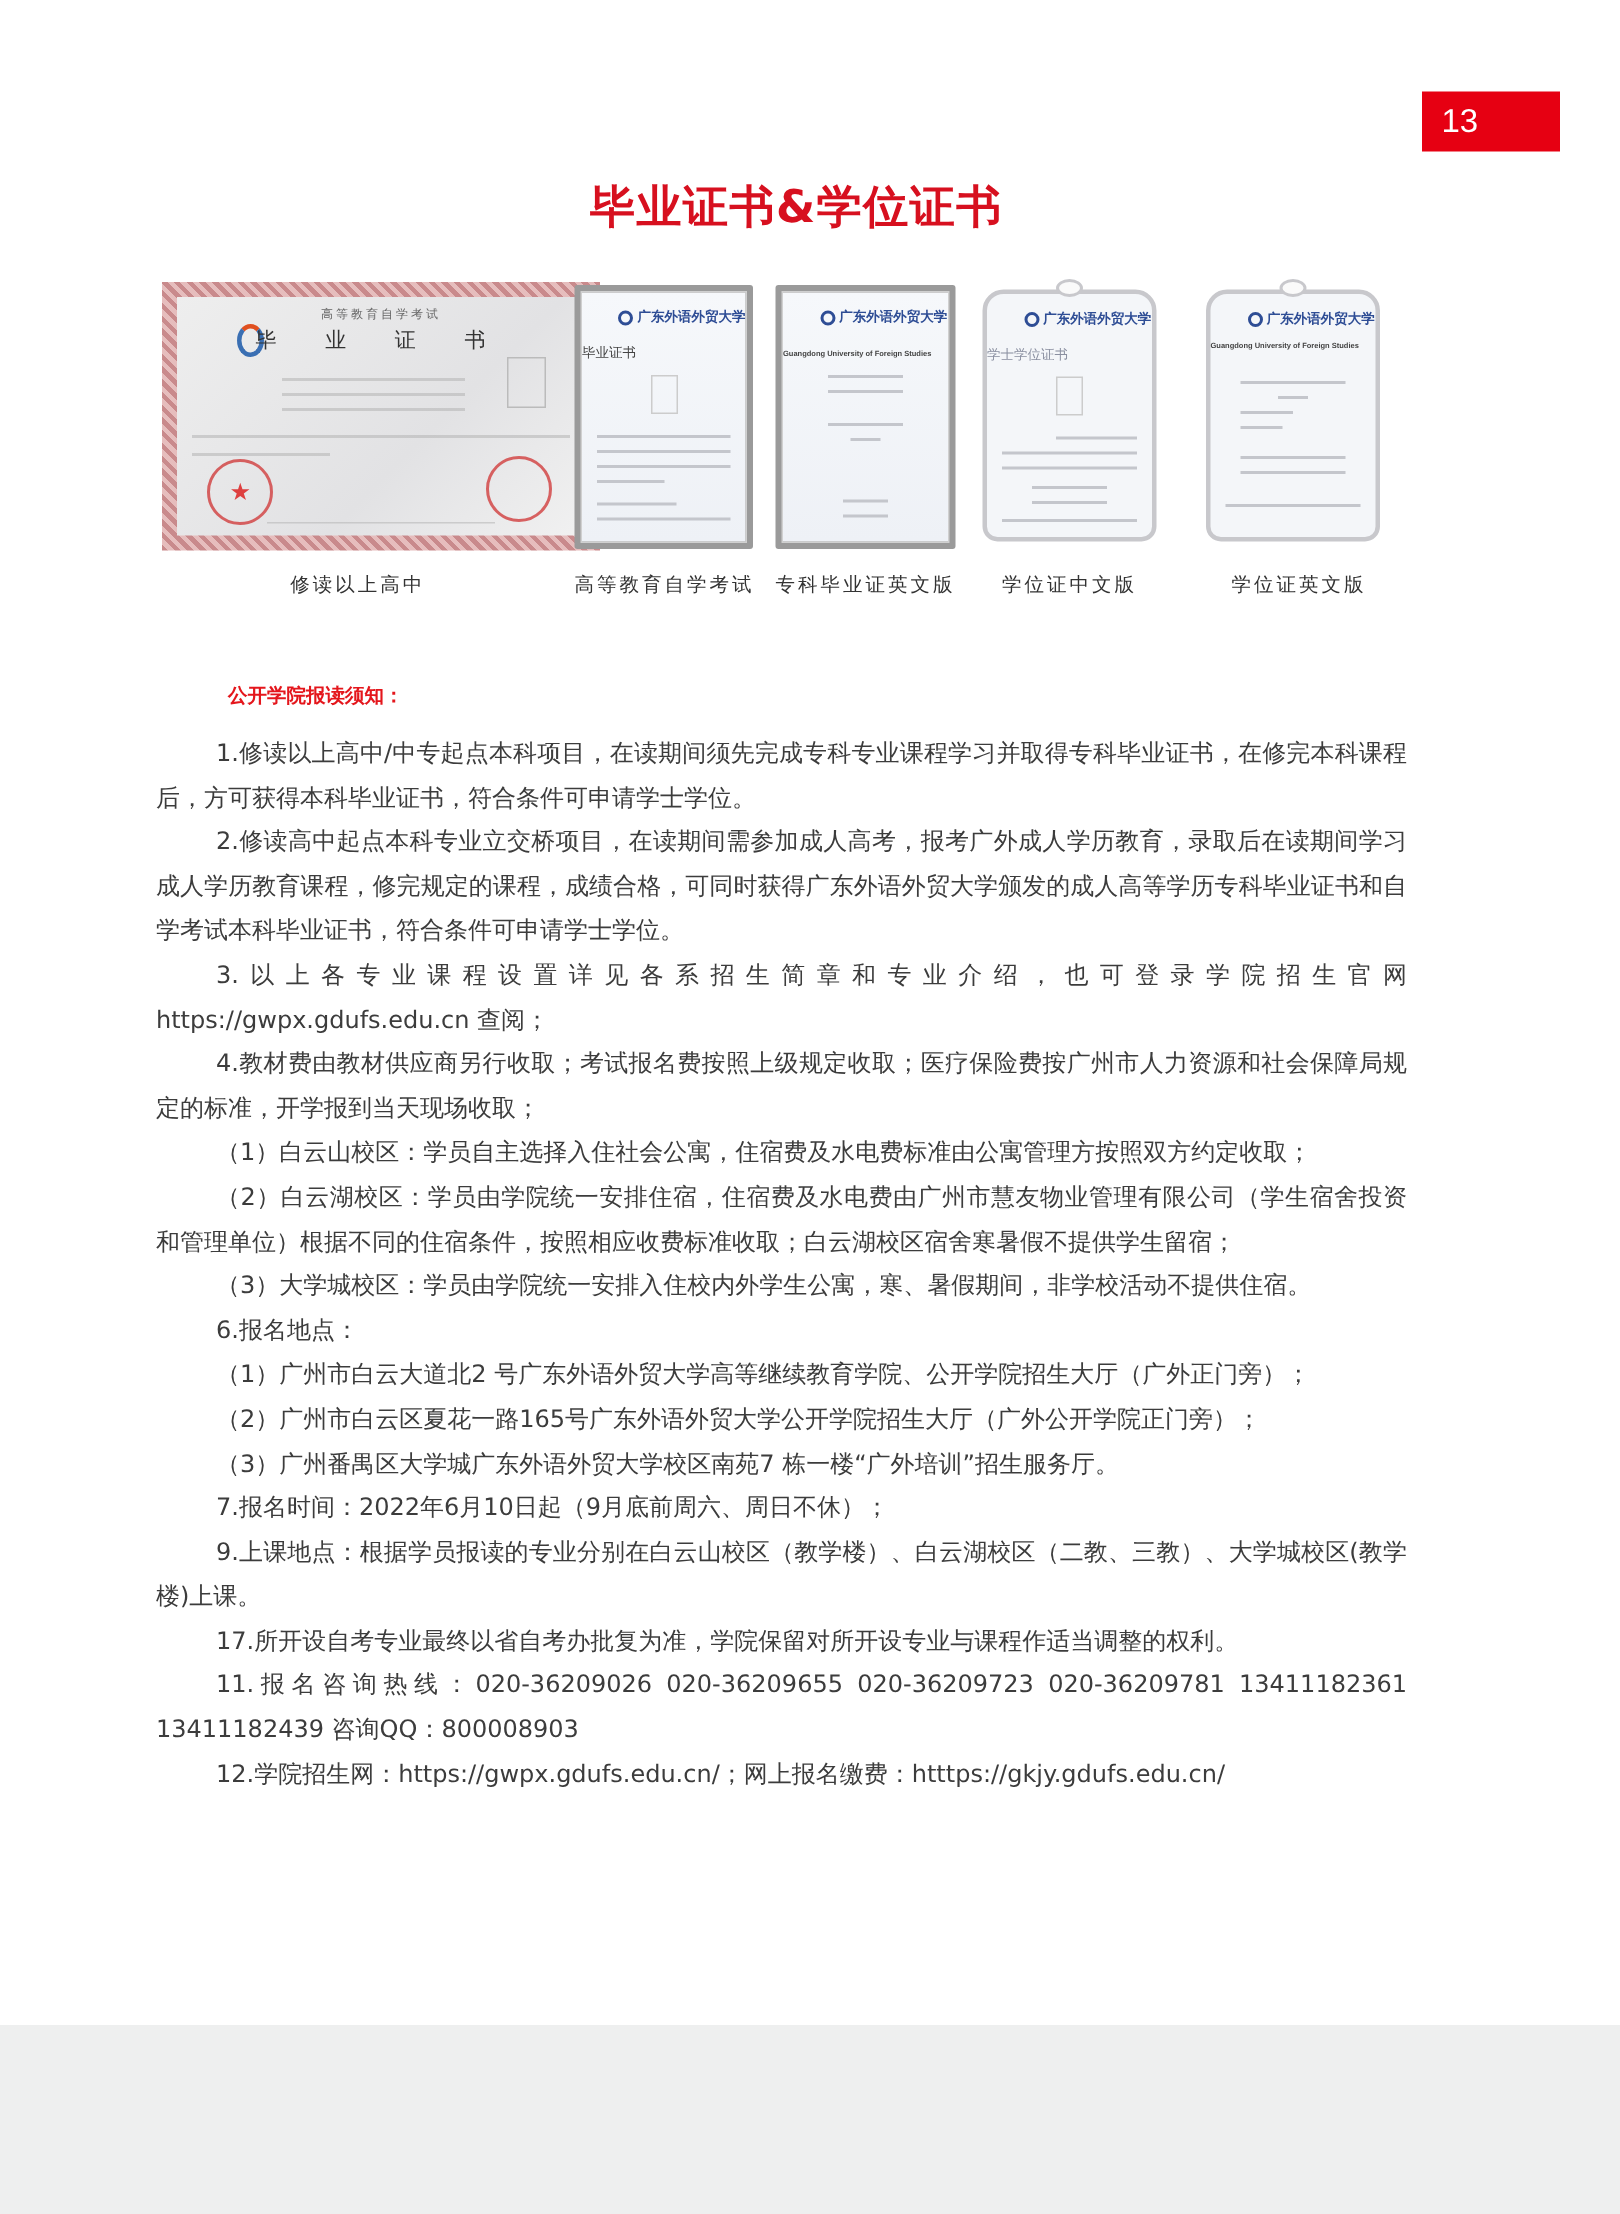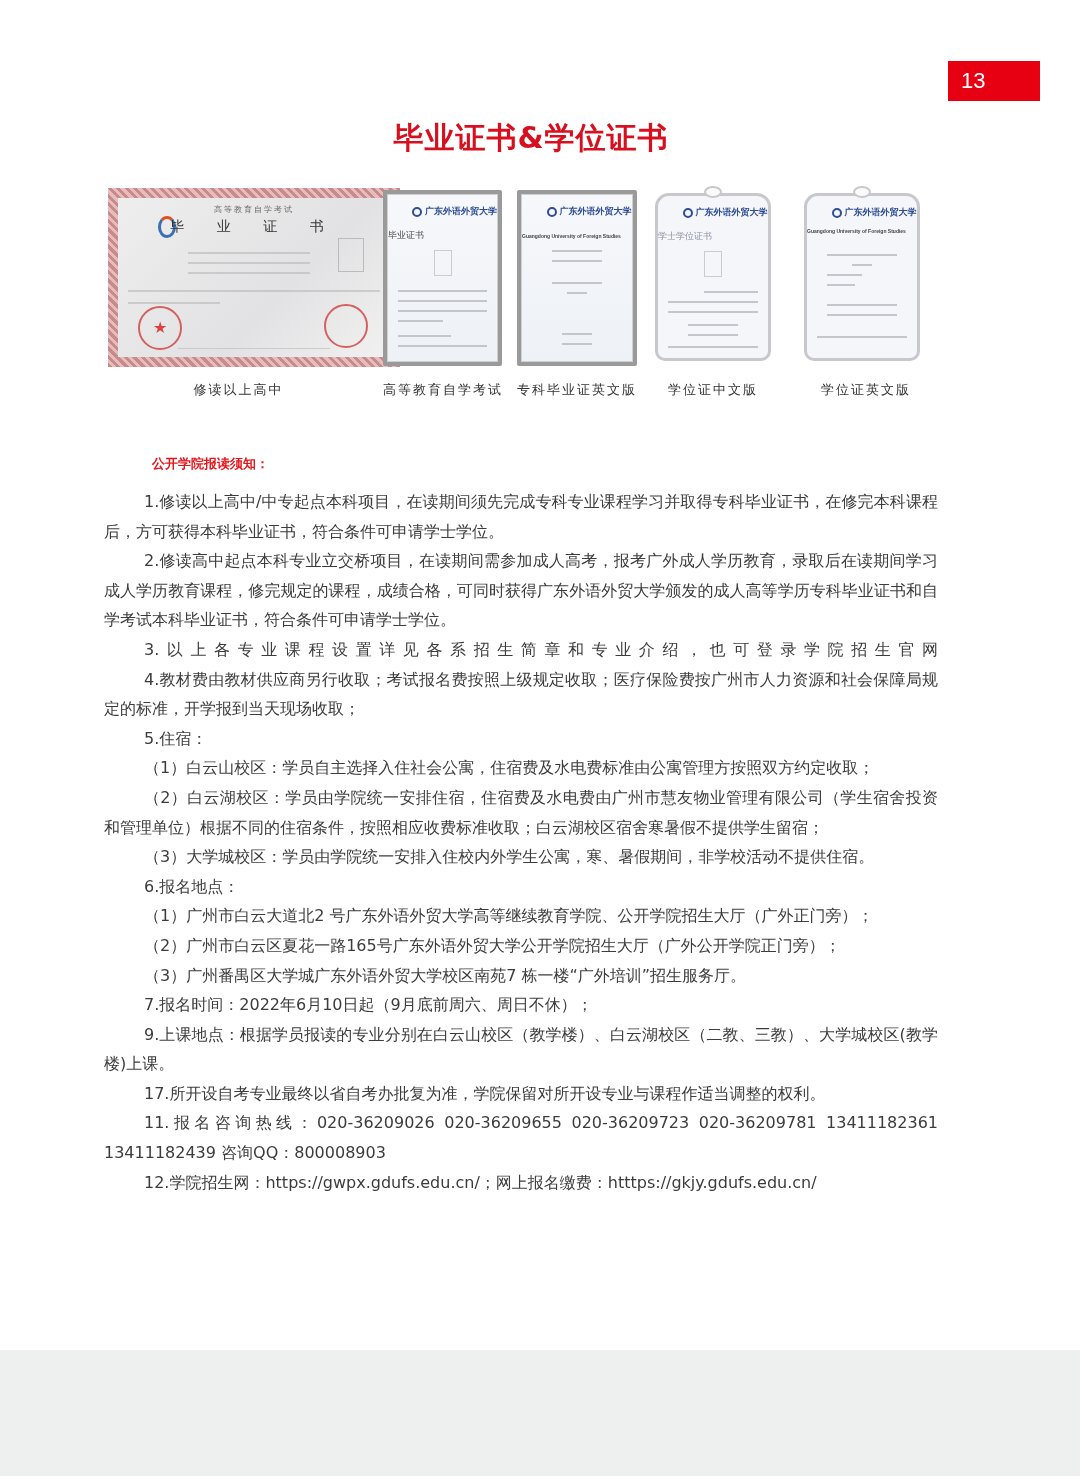--- a/index.html
+++ b/index.html
@@ -190,22 +190,22 @@
   </div>
 </div>
 <div class="cert-caption" style="left:796px; width:140px;">学位证英文版</div>
 
 <h2 class="section-title">公开学院报读须知：</h2>
 
 <div class="notice-body">
   <p class="para">1.修读以上高中/中专起点本科项目，在读期间须先完成专科专业课程学习并取得专科毕业证书，在修完本科课程后，方可获得本科毕业证书，符合条件可申请学士学位。</p>
   <p class="para">2.修读高中起点本科专业立交桥项目，在读期间需参加成人高考，报考广外成人学历教育，录取后在读期间学习成人学历教育课程，修完规定的课程，成绩合格，可同时获得广东外语外贸大学颁发的成人高等学历专科毕业证书和自学考试本科毕业证书，符合条件可申请学士学位。</p>
   <p class="para spread">3.以上各专业课程设置详见各系招生简章和专业介绍，也可登录学院招生官网</p>
+  <p>https://gwpx.gdufs.edu.cn 查阅；</p>
   <p class="para">4.教材费由教材供应商另行收取；考试报名费按照上级规定收取；医疗保险费按广州市人力资源和社会保障局规定的标准，开学报到当天现场收取；</p>
-  <p class="para">5.住宿：</p>
   <p class="para sub">（1）白云山校区：学员自主选择入住社会公寓，住宿费及水电费标准由公寓管理方按照双方约定收取；</p>
   <p class="para sub">（2）白云湖校区：学员由学院统一安排住宿，住宿费及水电费由广州市慧友物业管理有限公司（学生宿舍投资和管理单位）根据不同的住宿条件，按照相应收费标准收取；白云湖校区宿舍寒暑假不提供学生留宿；</p>
   <p class="para sub">（3）大学城校区：学员由学院统一安排入住校内外学生公寓，寒、暑假期间，非学校活动不提供住宿。</p>
   <p class="para">6.报名地点：</p>
   <p class="para sub">（1）广州市白云大道北2 号广东外语外贸大学高等继续教育学院、公开学院招生大厅（广外正门旁）；</p>
   <p class="para sub">（2）广州市白云区夏花一路165号广东外语外贸大学公开学院招生大厅（广外公开学院正门旁）；</p>
   <p class="para sub">（3）广州番禺区大学城广东外语外贸大学校区南苑7 栋一楼“广外培训”招生服务厅。</p>
   <p class="para">7.报名时间：2022年6月10日起（9月底前周六、周日不休）；</p>
   <p class="para">9.上课地点：根据学员报读的专业分别在白云山校区（教学楼）、白云湖校区（二教、三教）、大学城校区(教学楼)上课。</p>
   <p class="para">17.所开设自考专业最终以省自考办批复为准，学院保留对所开设专业与课程作适当调整的权利。</p>

